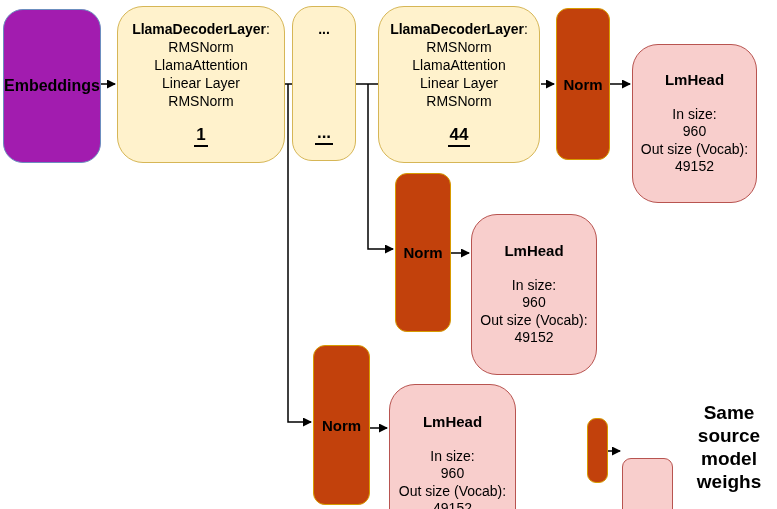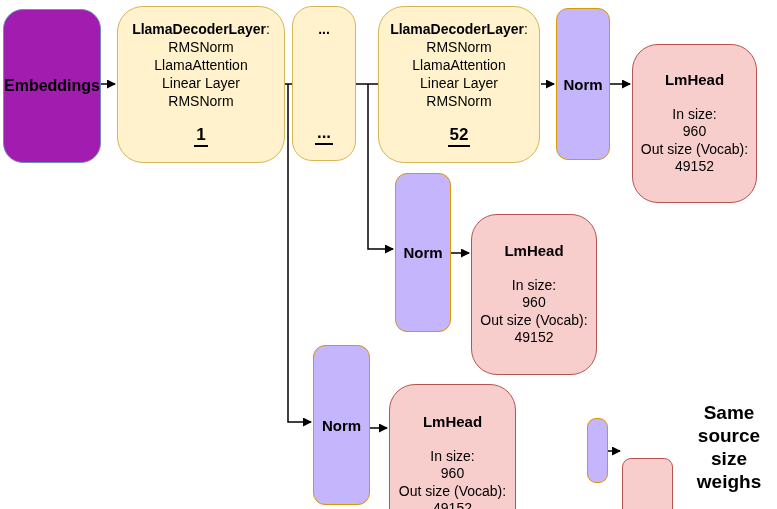--- a/index.html
+++ b/index.html
@@ -5,21 +5,21 @@
   html,body { margin:0; padding:0; background:#ffffff; }
   .stage {
     position:relative; width:777px; height:509px; background:#ffffff;
     font-family:"Liberation Sans", sans-serif; color:#000; overflow:hidden;
   }
   svg.connectors { position:absolute; left:0; top:0; width:777px; height:509px; }
 
   .node { position:absolute; box-sizing:border-box; border:1px solid #000; }
   .blue  { background:#a21caf; border-color:#6c8ebf; }
   .yellow{ background:#fff2cc; border-color:#d6b656; }
-  .peach { background:#c4b5fd; border-color:#d79b00; }
+  .peach { background:#c2410c; border-color:#d79b00; }
   .pink  { background:#f8cecc; border-color:#b85450;margin-top:40px; }
 
   .r-lg { border-radius:26px; }
   .r-md { border-radius:20px; }
   .r-sm { border-radius:12px; }
   .r-xs { border-radius:9px; }
 
   .center-label { display:flex; align-items:center; justify-content:center;
                   font-weight:bold; font-size:15px; text-align:center; }
 
@@ -86,21 +86,21 @@
     </div>
   </div>
 
   <div class="node yellow r-lg decoder" style="left:378px; top:6px; width:162px; height:157px;">
     <div><span class="title">LlamaDecoderLayer</span><span>:</span></div>
     <div>RMSNorm</div>
     <div>LlamaAttention</div>
     <div>Linear Layer</div>
     <div>RMSNorm</div>
     <div class="idx-wrap">
-      <span class="idx">52</span>
+      <span class="idx">44</span>
     </div>
   </div>
 
   <div class="node peach r-sm center-label" style="left:556px; top:8px; width:54px; height:152px;">
     <span>Norm</span>
   </div>
 
   <div class="node pink r-lg lmhead" style="left:632px; top:4px; width:125px; height:159px;">
     <div class="title">LmHead</div>
     <div class="spacer"></div>
@@ -131,15 +131,15 @@
     <div class="title">LmHead</div>
     <div class="spacer"></div>
     <div>In size:</div>
     <div>960</div>
     <div>Out size (Vocab):</div>
     <div>49152</div>
   </div>
 
   <div class="node peach r-xs" style="left:587px; top:418px; width:21px; height:65px;"></div>
   <div class="node pink r-xs" style="left:622px; top:418px; width:51px; height:66px;"></div>
-  <div class="legend-caption">Same source size weighs</div>
+  <div class="legend-caption">Same source model weighs</div>
 
 </div>
 
 </body></html>

